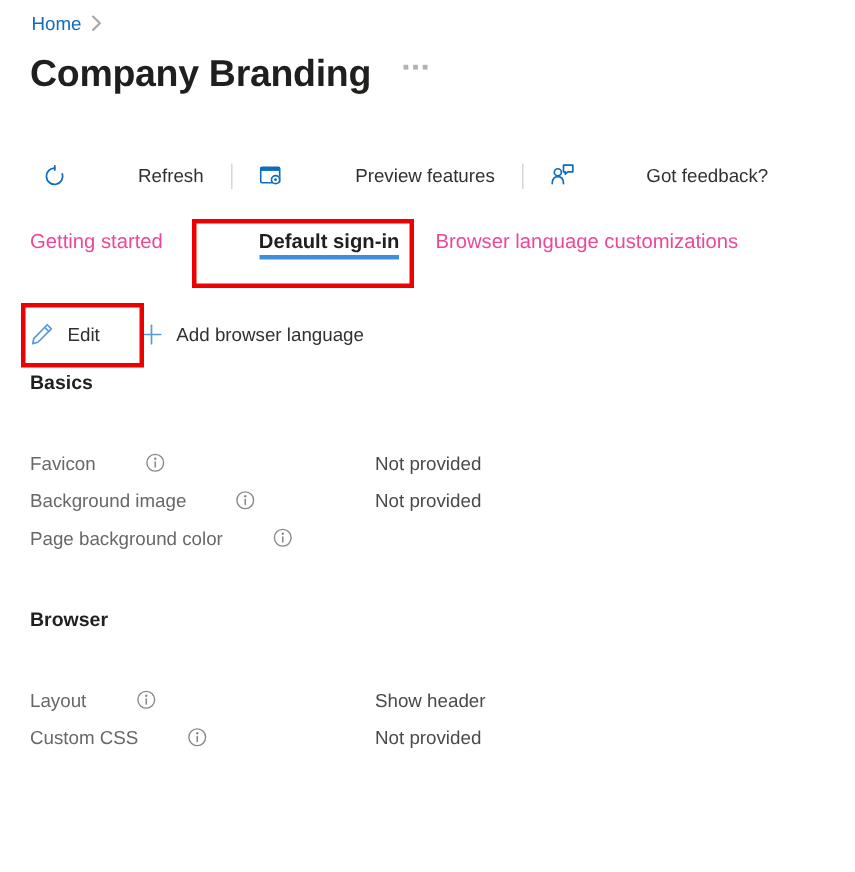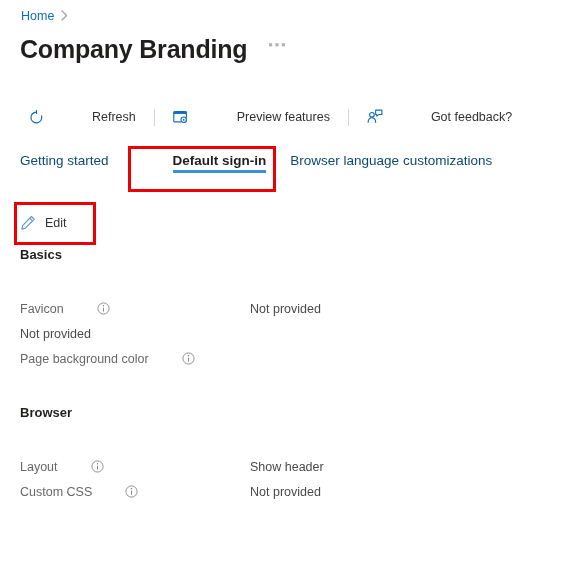--- a/index.html
+++ b/index.html
@@ -101,21 +101,21 @@
     position: absolute;
     left: 20px;
     top: 151px;
     display: flex;
     align-items: flex-start;
     height: 34px;
   }
   .tab {
     position: relative;
     font-size: 13.5px;
-    color: #0c4a6e;
+    color: #ec4899;
     padding: 2px 13px 10px 0;
     margin-right: 12px;
     cursor: pointer;
     white-space: nowrap;
   }
   .tab.first { padding-right: 4px; margin-right: 20px; }
   .tab.selected {
     font-weight: 700;
     color: #201f1e;
     padding-right: 4px;
@@ -279,20 +279,29 @@
       <svg width="16" height="16" viewBox="0 0 17 17" aria-hidden="true">
         <path d="M12.2 1.6 L15.1 4.5 L5.6 14 L1.9 15 L2.8 11.2 Z" fill="none" stroke="#5b9bd5" stroke-width="1.2" stroke-linejoin="round"></path>
         <path d="M10.4 3.4 L13.3 6.3" fill="none" stroke="#5b9bd5" stroke-width="1.2"></path>
       </svg>
     </span>
     <span class="act-label">Edit</span>
   </div>
 
   <div class="action-gap"></div>
 
+  <div class="action-btn">
+    <span class="icon">
+      <svg width="16" height="16" viewBox="0 0 17 17" aria-hidden="true">
+        <path d="M8.5 2 L8.5 15" fill="none" stroke="#5b9bd5" stroke-width="1.2" stroke-linecap="round"></path>
+        <path d="M2 8.5 L15 8.5" fill="none" stroke="#5b9bd5" stroke-width="1.2" stroke-linecap="round"></path>
+      </svg>
+    </span>
+    <span class="act-label">Add browser language</span>
+  </div>
 
 </div>
 
 <div class="section-heading" id="basics-heading">Basics</div>
 
 <div class="prop-list" id="basics-list">
 
   <div class="prop-row">
     <div class="prop-label">
       <span class="label-text">Favicon</span>
@@ -301,20 +310,30 @@
           <circle cx="7" cy="7" r="6" fill="none" stroke="#8a8886" stroke-width="1"></circle>
           <circle cx="7" cy="4.1" r="0.85" fill="#8a8886"></circle>
           <rect x="6.45" y="5.9" width="1.1" height="4.6" rx="0.5" fill="#8a8886"></rect>
         </svg>
       </span>
     </div>
     <div class="prop-value">Not provided</div>
   </div>
 
   <div class="prop-row">
+    <div class="prop-label">
+      <span class="label-text">Background image</span>
+      <span class="icon">
+        <svg width="13" height="13" viewBox="0 0 14 14" aria-hidden="true">
+          <circle cx="7" cy="7" r="6" fill="none" stroke="#8a8886" stroke-width="1"></circle>
+          <circle cx="7" cy="4.1" r="0.85" fill="#8a8886"></circle>
+          <rect x="6.45" y="5.9" width="1.1" height="4.6" rx="0.5" fill="#8a8886"></rect>
+        </svg>
+      </span>
+    </div>
     <div class="prop-value">Not provided</div>
   </div>
 
   <div class="prop-row">
     <div class="prop-label">
       <span class="label-text">Page background color</span>
       <span class="icon">
         <svg width="13" height="13" viewBox="0 0 14 14" aria-hidden="true">
           <circle cx="7" cy="7" r="6" fill="none" stroke="#8a8886" stroke-width="1"></circle>
           <circle cx="7" cy="4.1" r="0.85" fill="#8a8886"></circle>

